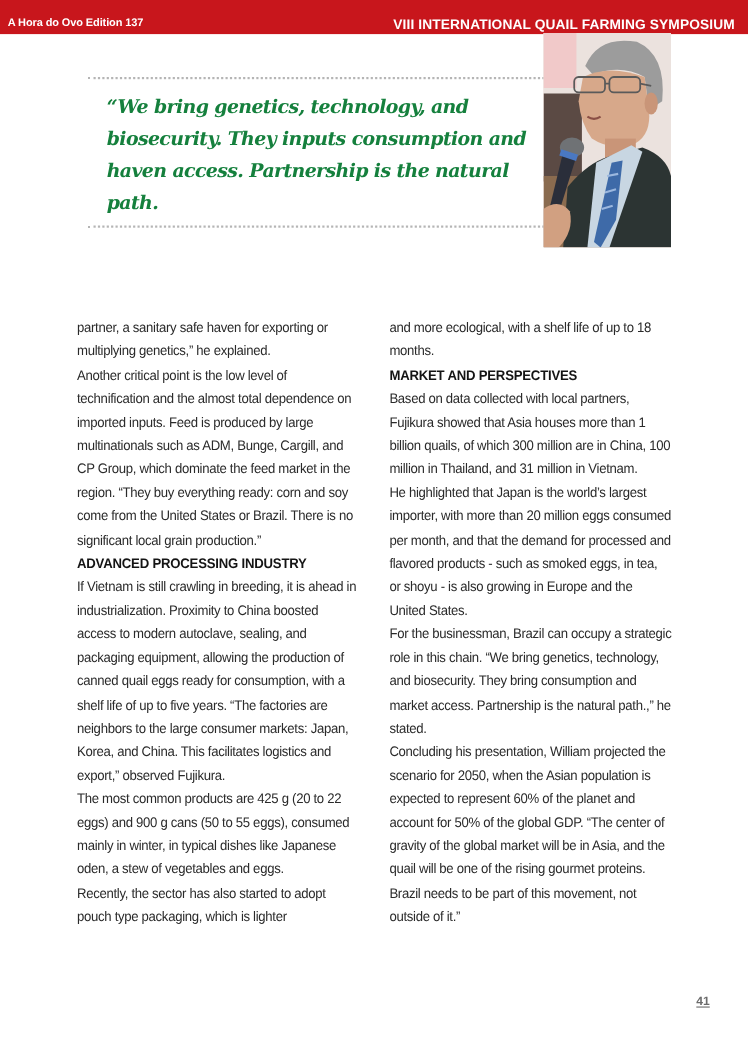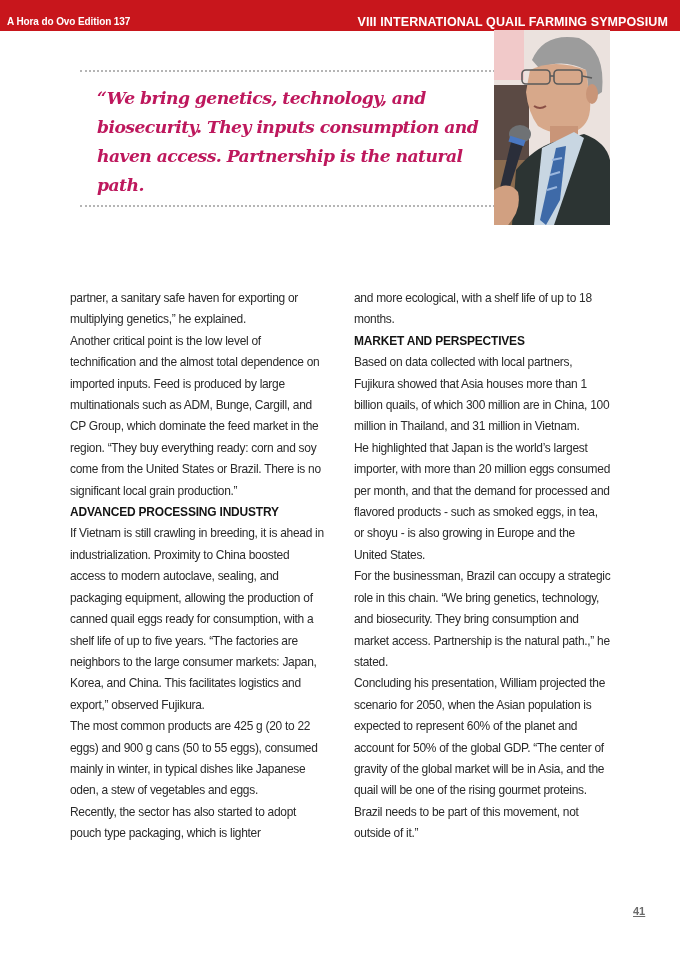--- a/index.html
+++ b/index.html
@@ -22,21 +22,21 @@
 
     .dots {
       position: absolute; height: 0;
       border-top: 2px dotted #b5b5b5;
     }
     .dots.top { left: 80px; top: 70px; width: 415px; }
     .dots.bottom { left: 80px; top: 205px; width: 415px; }
 
     .pullquote {
       position: absolute; left: 97px; top: 84px; width: 400px;
-      color: #be185d;
+      color: #15803d;
       font-family: "DejaVu Serif", serif;
       font-style: italic; font-weight: bold;
       font-size: 17.2px; line-height: 29px;
       letter-spacing: -0.55px;
       margin: 0;
     }
 
     .photo {
       position: absolute; left: 494px; top: 30px; width: 116px; height: 195px;
       overflow: hidden; background: #e9dcd6;

